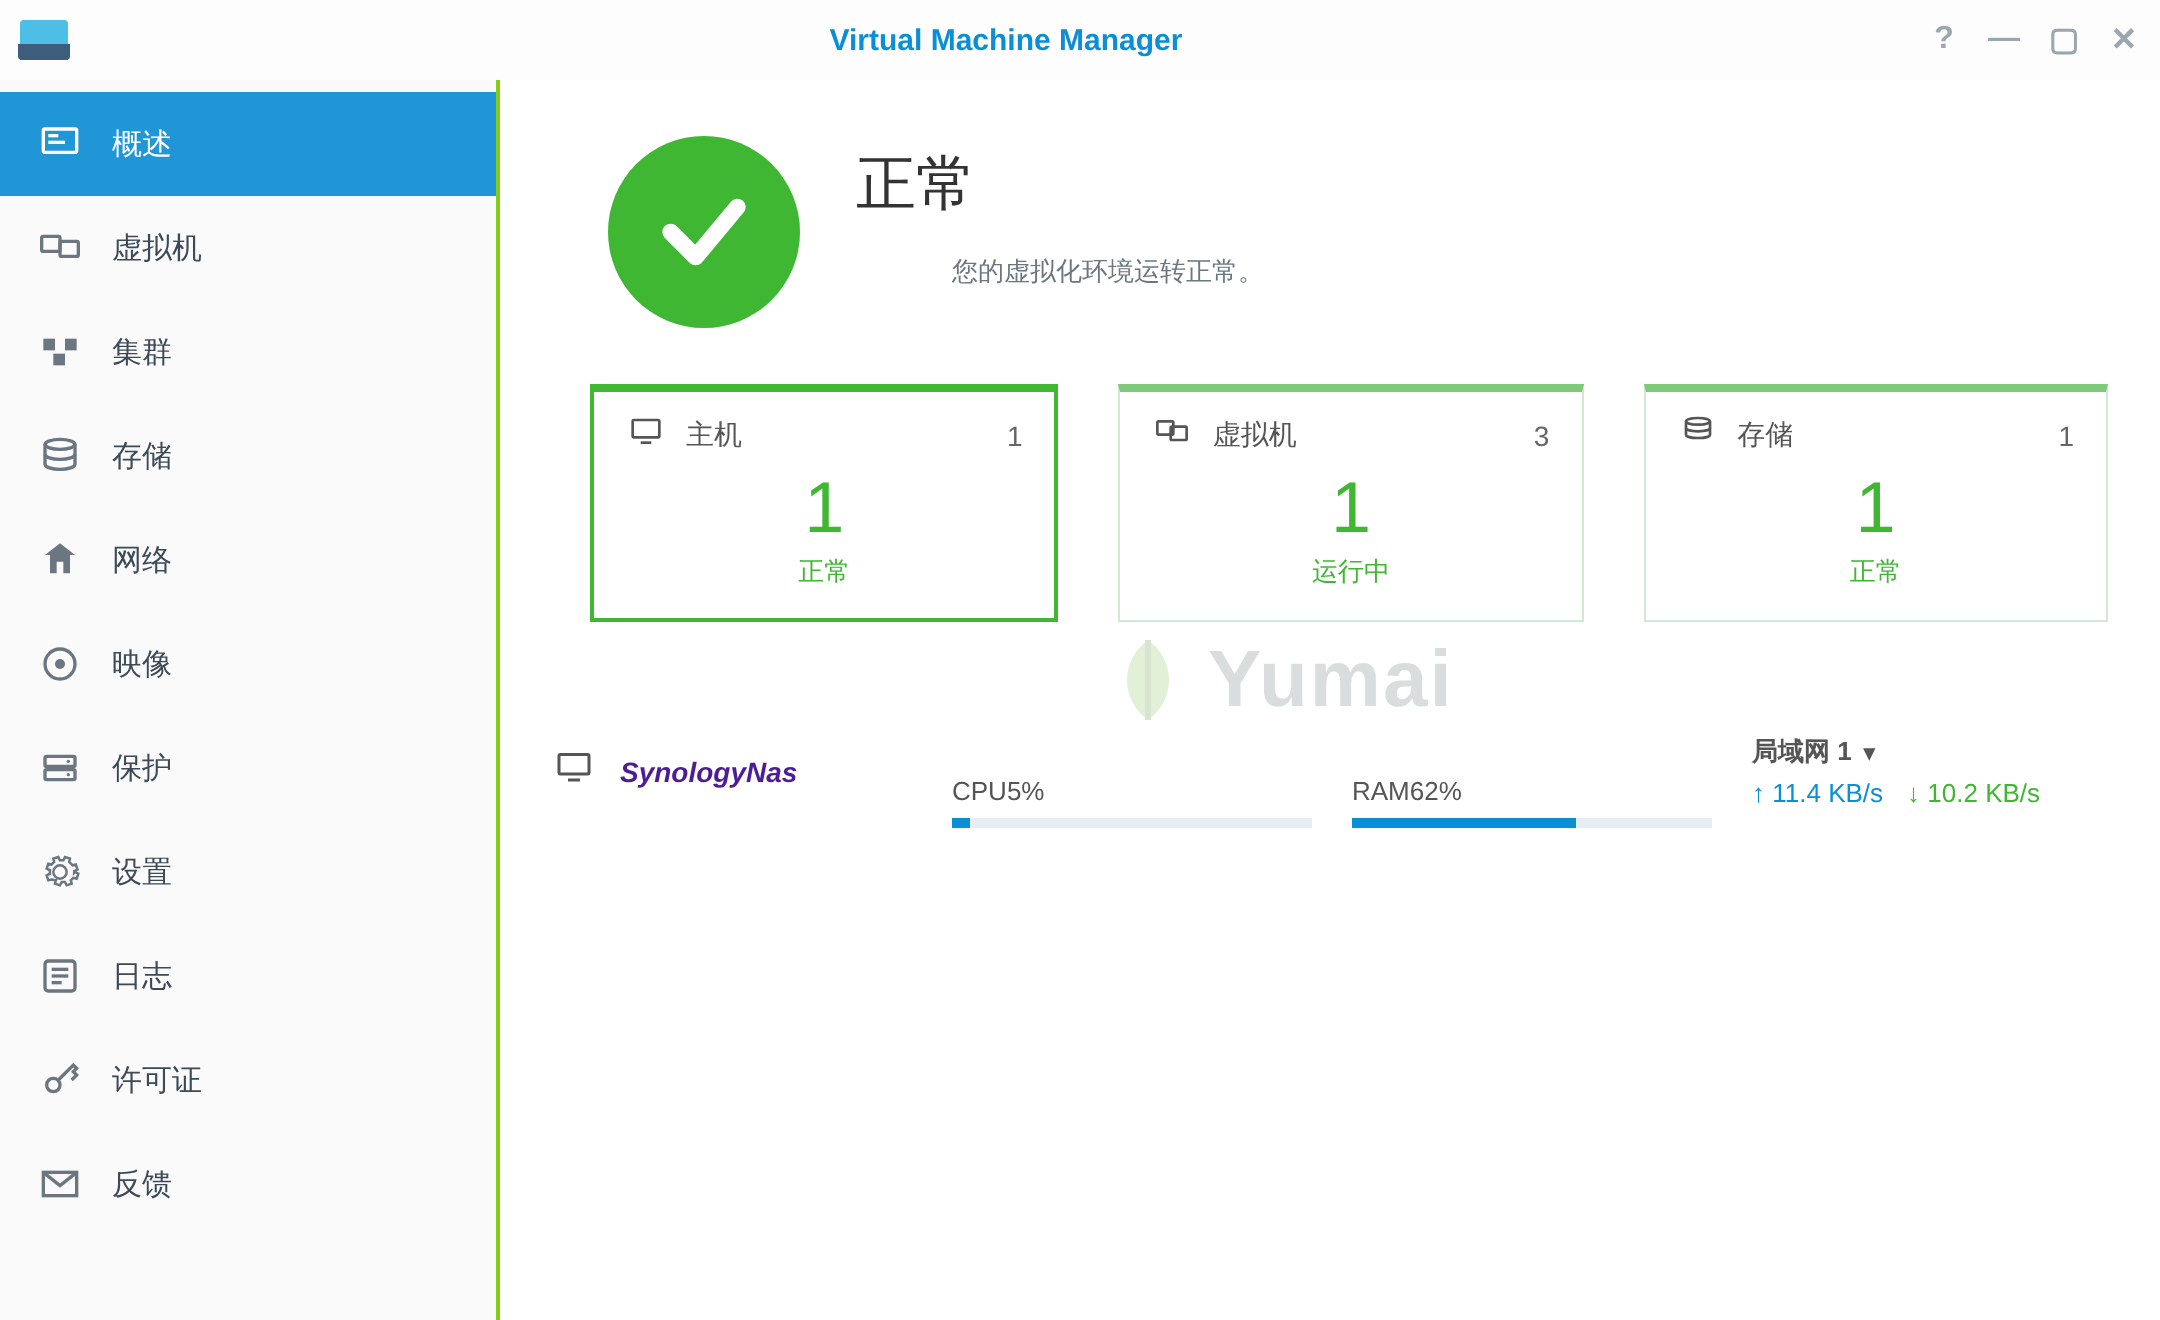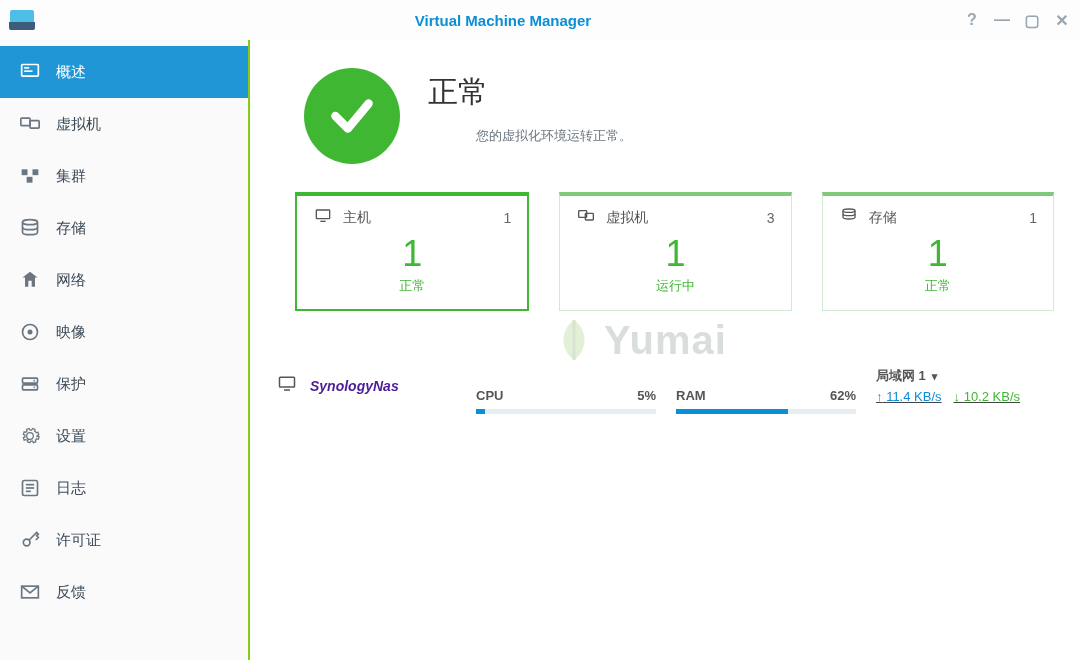--- a/index.html
+++ b/index.html
@@ -112,26 +112,26 @@
   .card-label { font-size: 13px; color:#3fb733; margin-top: 2px; }
 
   
   .host-row {
     display:flex; align-items:center;
     margin-top: 46px;
     gap: 20px;
   }
   .host-name { display:flex; align-items:center; gap:12px; font-size:14px; font-weight:600; color:#4c1d95; width: 180px; font-style: italic;}
   .metric { display:flex; flex-direction:column; gap:6px; width: 180px;}
-  .metric-head { display:flex; justify-content:space-between; font-size:13px; color:#555; font-weight:700;margin-top:31px;}
+  .metric-head { display:flex; font-size:13px; color:#555; font-weight:400;margin-top:31px;}
   .bar { height:5px; background:#e6eef3; position:relative;}
   .bar-fill { position:absolute; left:0; top:0; bottom:0; background:#0a8fd6; }
   .net { display:flex; flex-direction:column; gap:4px; font-size:13px;}
   .net-head { display:flex; align-items:center; gap:6px; color:#555; font-weight:600;}
-  .net-vals { display:flex; gap:12px; align-items:center;text-decoration:underline; }
+  .net-vals { display:flex; gap:12px; align-items:center; }
   .up { color:#0a8fd6; }
   .down { color:#3fb733; }
   .arrow-up::before { content:"↑"; font-weight:bold; }
   .arrow-down::before { content:"↓"; font-weight:bold; }
 
   
   .watermark {
     position:absolute;
     left: 300px; top: 276px;
     display:flex; align-items:center; gap:6px;

